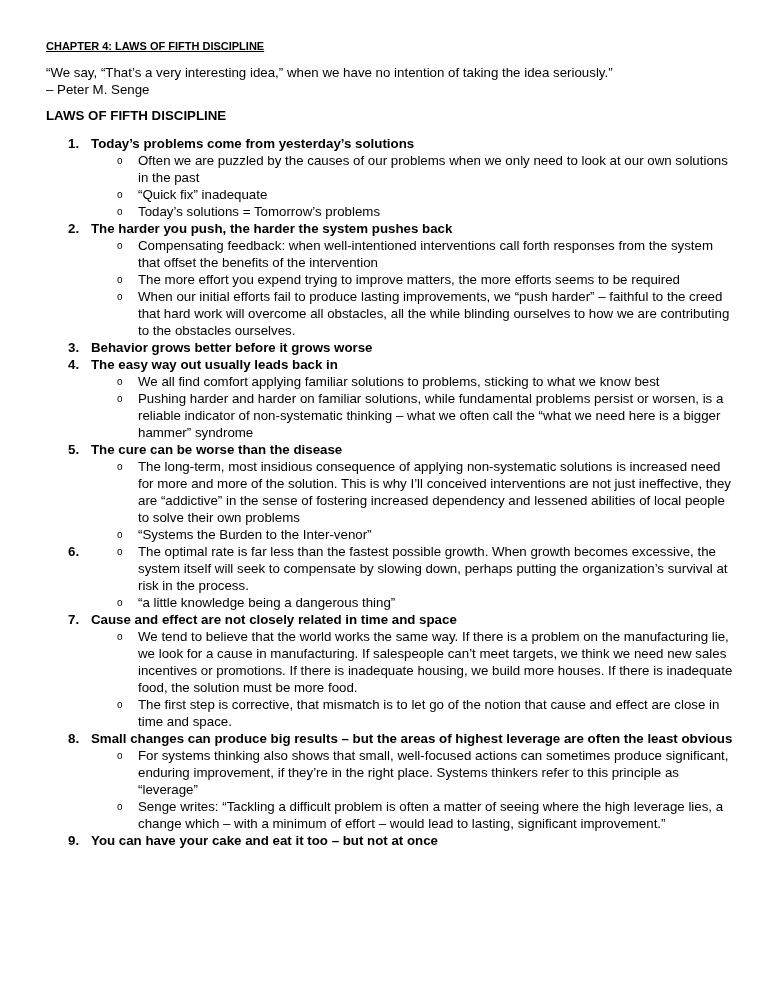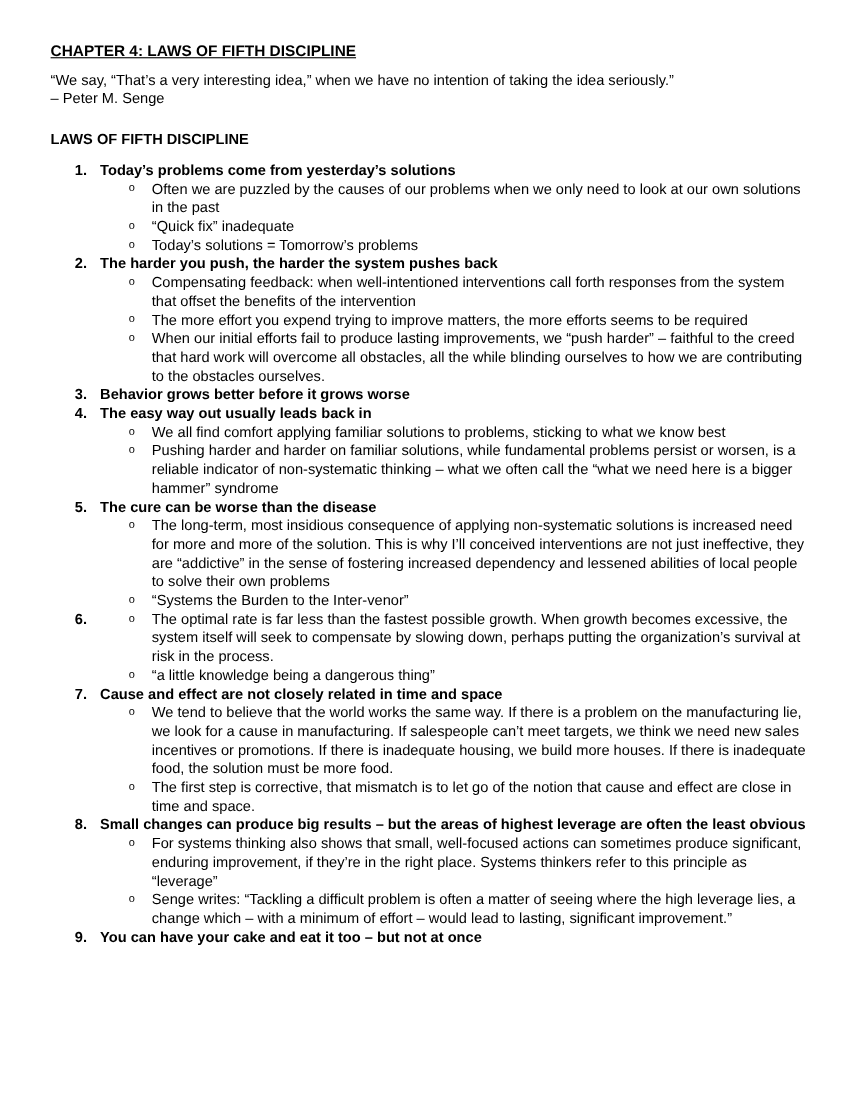--- a/index.html
+++ b/index.html
@@ -1,23 +1,23 @@
 <!DOCTYPE html>
 <html><head>
 <meta charset="utf-8">
 <style>
   html, body { margin: 0; padding: 0; background: #ffffff; }
   body {
     width: 768px; height: 994px; position: relative; overflow: hidden;
     font-family: "Liberation Sans", sans-serif; color: #000; font-size: 13.3px;
   }
   .page { position: absolute; left: 46px; top: 38px; width: 690px; }
-  .chapter-title { font-weight: bold; text-decoration: underline; line-height: 17px; margin: 0; font-size: 14px; }
+  .chapter-title { font-weight: bold; text-decoration: underline; line-height: 17px; margin: 0; font-size: 11px; }
   .quote { text-align: left; line-height: 17px; margin-top: 9px; }
-  .section-title { font-weight: bold; line-height: 17px; margin-top: 20px; margin-bottom: 11px; font-size: 13.3px; }
+  .section-title { font-weight: bold; line-height: 17px; margin-top: 9px; margin-bottom: 11px; font-size: 13.3px; }
   ol.laws { list-style: none; margin: 0; padding: 0; }
   .law { position: relative; padding-left: 45px; }
   .law-num { position: absolute; left: 22px; top: 0; font-weight: bold; line-height: 17px; }
   .law-title { font-weight: bold; line-height: 17px; }
   ul.points { list-style: none; margin: 0; padding: 0; }
   .point { position: relative; padding-left: 47px; line-height: 17px; }
   .bullet { position: absolute; left: 26px; top: 0; font-size: 10px; line-height: 17px; }
   .bold { font-weight: normal; }
 </style>
 </head>

